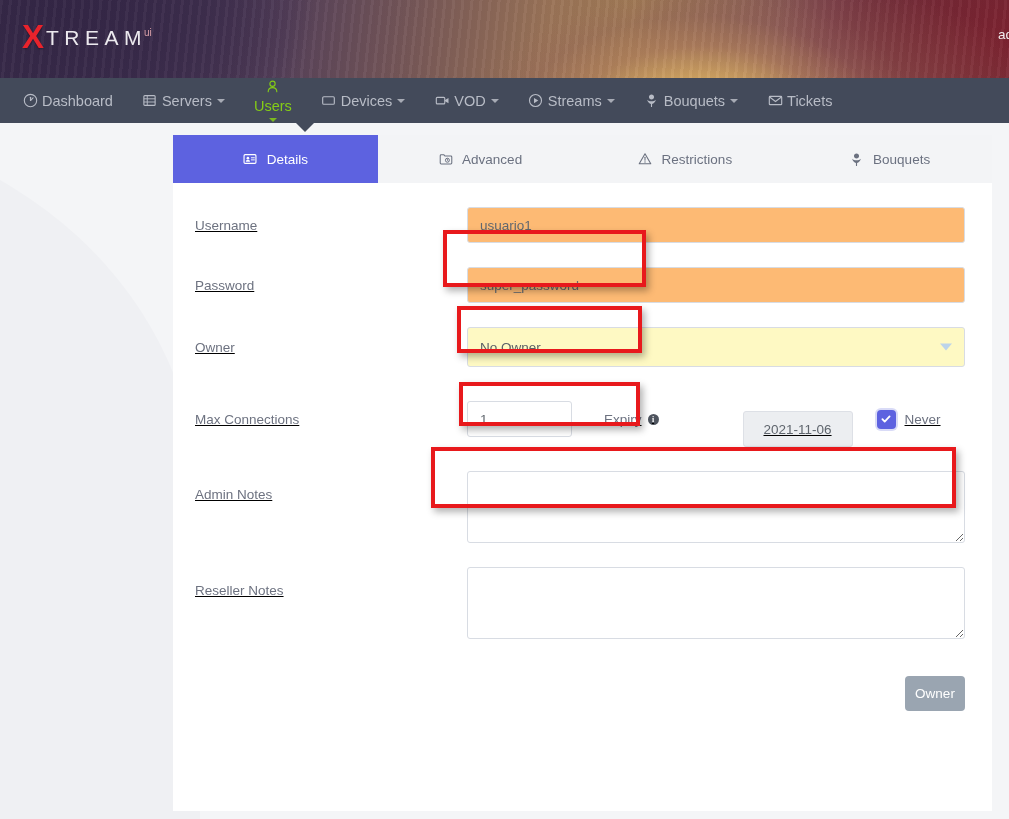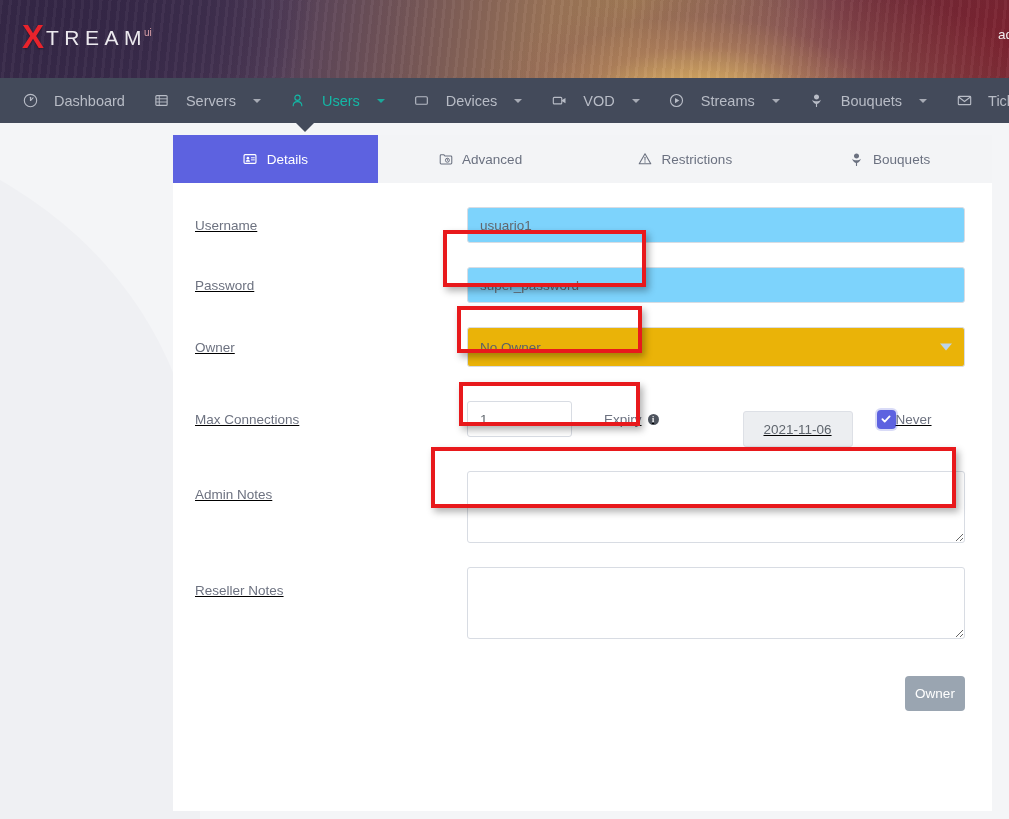--- a/index.html
+++ b/index.html
@@ -77,29 +77,29 @@
     left: 0; top: 78px;
     width: 1009px; height: 45px;
     background: #434a5a;
     display: flex;
     align-items: center;
     padding-left: 22px;
   }
   .nav-item {
     display: flex;
     align-items: center;
-    gap: 16px;
+    gap: 4px;
     color: #b8bcc6;
     font-size: 14.5px;
     margin-right: 29px;
     height: 45px;
     white-space: nowrap;
     cursor: pointer;
   }
-  .nav-item.active { color: #14b8a6; }
+  .nav-item.active { color: #84cc16; flex-direction: column; }
   .nav-item .nico { display: inline-flex; width: 16px; height: 16px; align-items: center; justify-content: center; }
   .nav-item .nico svg { display: block; }
   .caret {
     width: 0; height: 0;
     border-left: 4px solid transparent;
     border-right: 4px solid transparent;
     border-top: 4.5px solid currentColor;
     opacity: 0.85;
     margin-left: 1px;
   }
@@ -180,33 +180,33 @@
   }
   input.txt, .fakeinput {
     width: 100%;
     height: 36px;
     border: 1px solid #d8dce3;
     border-radius: 3px;
     padding: 0 12px;
     font-size: 13.5px;
     color: #62686f;
     font-family: "Liberation Sans", sans-serif;
-    background: #7dd3fc;
+    background: #fdba74;
     outline: none;
   }
   select.sel {
     width: 100%;
     height: 40px;
     border: 1px solid #d8dce3;
     border-radius: 3px;
     padding: 0 12px;
     font-size: 13.5px;
     color: #5b6168;
     font-family: "Liberation Sans", sans-serif;
-    background: #eab308;
+    background: #fef9c3;
     outline: none;
     appearance: none;
     -webkit-appearance: none;
   }
   .selwrap { position: relative; }
   .selarrow {
     position: absolute;
     right: 13px; top: 50%;
     transform: translateY(-50%);
     width: 0; height: 0;
@@ -260,21 +260,21 @@
     color: #5f656d;
     background: #eceef1;
     font-family: "Liberation Sans", sans-serif;
     outline: none;
     margin-top: 20px;
   }
   .nevergrp {
     margin-left: 24px;
     display: flex;
     align-items: center;
-    gap: 0;
+    gap: 9px;
   }
   .cbox {
     width: 19px; height: 19px;
     border-radius: 4px;
     background: #5d62e0;
     box-shadow: 0 0 0 2px #d9dbf7;
     display: flex;
     align-items: center;
     justify-content: center;
     cursor: pointer;

